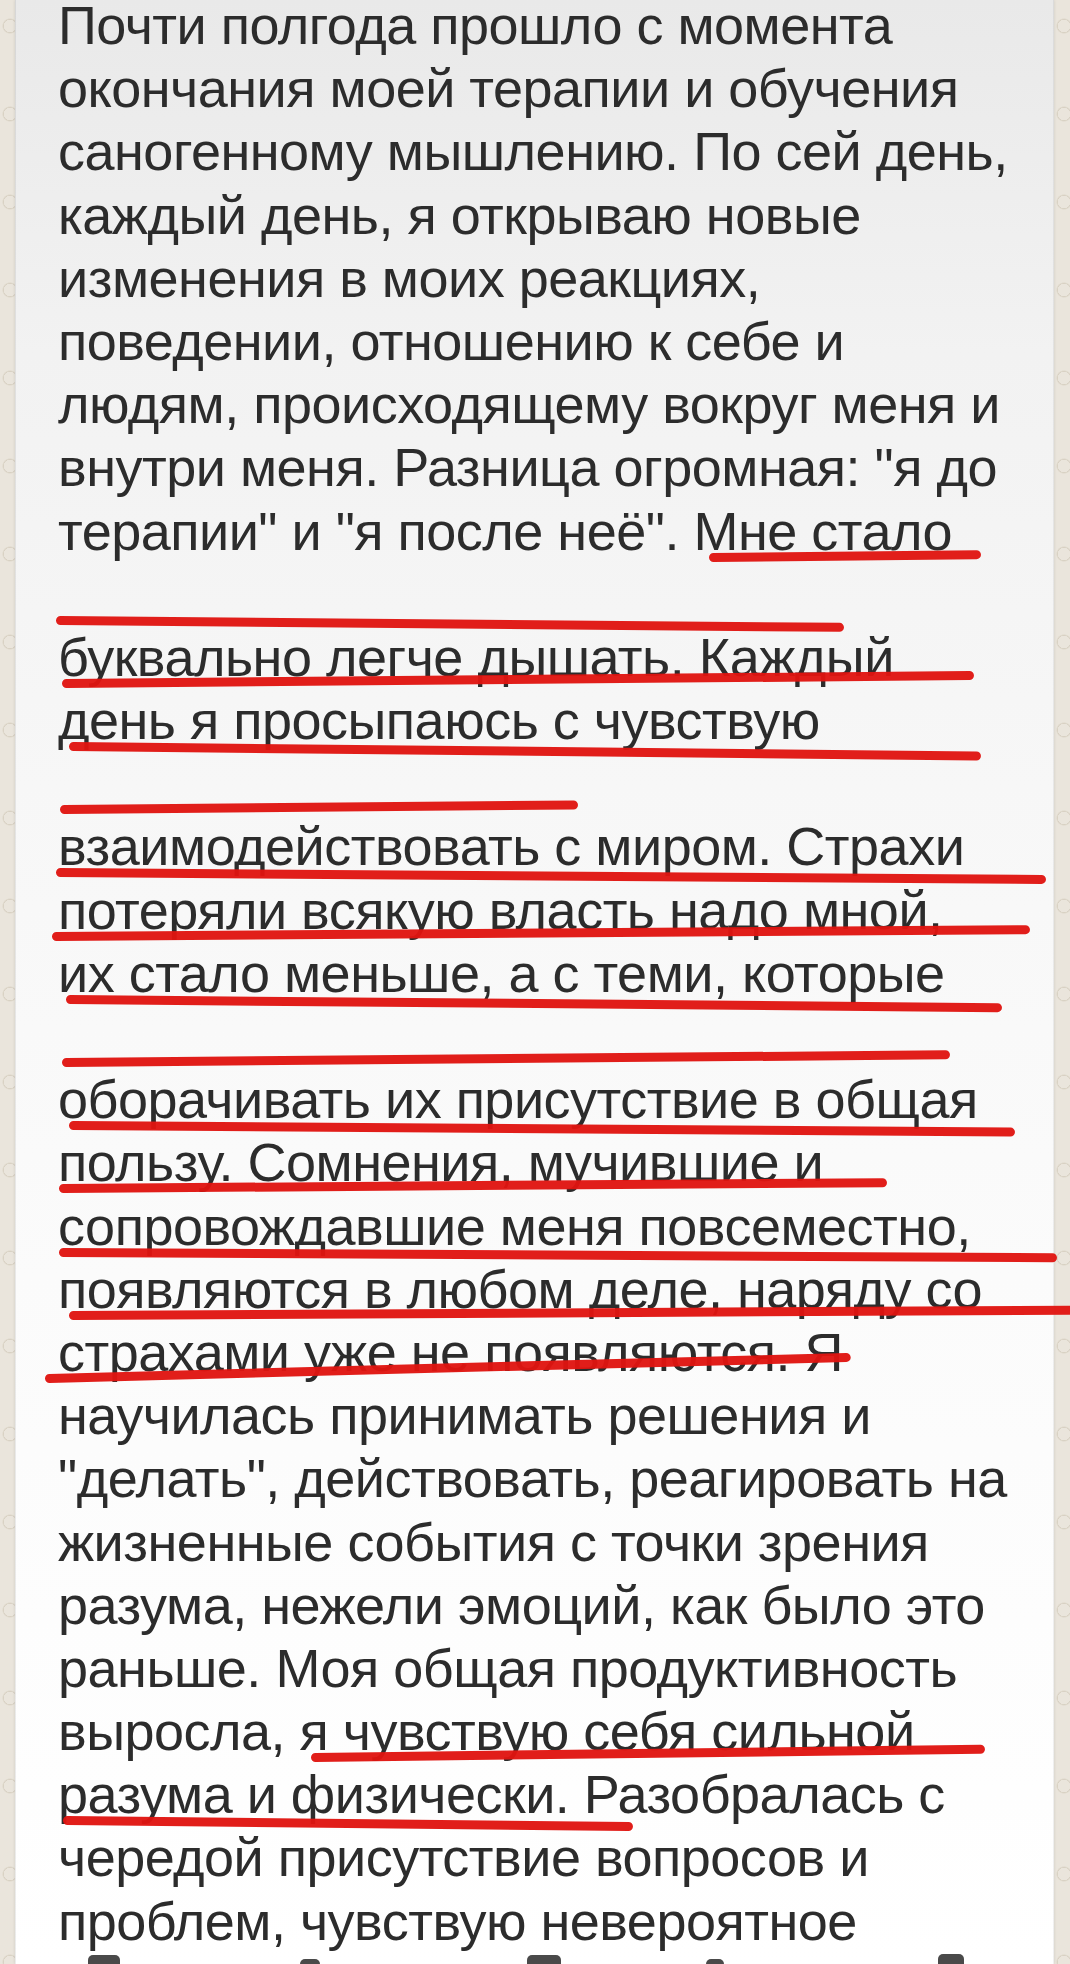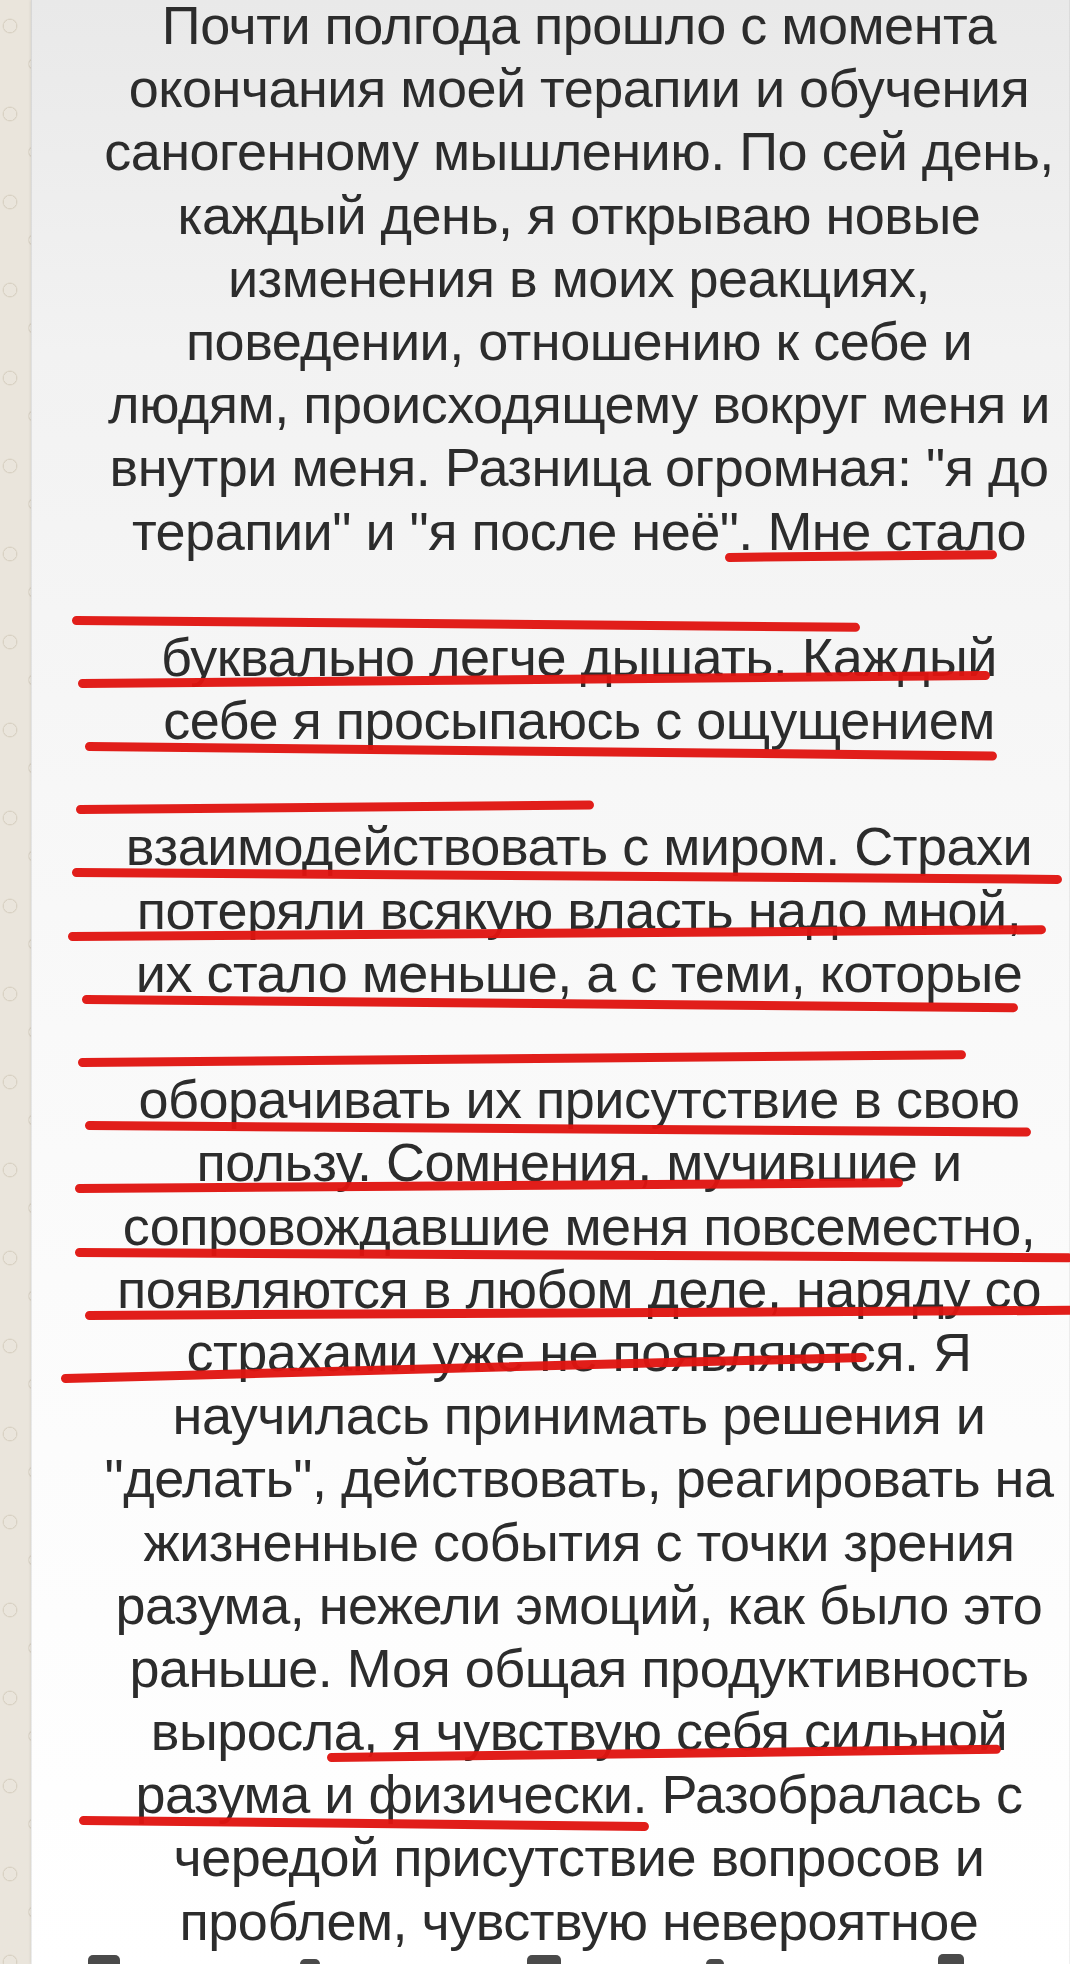--- a/index.html
+++ b/index.html
@@ -17,32 +17,31 @@
     background-image:
       radial-gradient(circle 9px at 10px 26px, transparent 6px, var(--doodle, #d8d1c3) 6.5px, transparent 8px),
       radial-gradient(circle 7px at 34px 64px, transparent 4.5px, var(--doodle, #d8d1c3) 5px, transparent 6.5px),
       radial-gradient(circle 11px at 52px 14px, transparent 8px, var(--doodle, #d8d1c3) 8.5px, transparent 10px);
     background-size: 62px 88px;
   }
   .bubble {
     position: absolute;
     top: 0;
     bottom: 0;
-    left: 31px;
+    left: 15px;
     width: 1037px;
     background: linear-gradient(180deg,
       var(--bubble_top, #e9e9e9) 0%,
       #f2f2f2 18%,
       var(--bubble_mid, #f7f7f7) 40%,
       #fbfbfb 65%,
       var(--bubble_bottom, #ffffff) 100%);
     border-left: 1px solid rgba(0,0,0,0.07);
     border-right: 1px solid rgba(0,0,0,0.06);
     box-shadow: 0 0 3px rgba(0,0,0,0.12);
-    text-align: center;
   }
   .message-text {
     position: absolute;
     top: -6px;
     left: 42px;
     width: 1010px;
     color: var(--text, #2c2c2c);
     font-size: 54px;
     letter-spacing: -0.5px;
     font-weight: 400;
@@ -77,27 +76,27 @@
       <div class="line"><span>окончания моей терапии и обучения</span></div>
       <div class="line"><span>саногенному мышлению. По сей день,</span></div>
       <div class="line"><span>каждый день, я открываю новые</span></div>
       <div class="line"><span>изменения в моих реакциях,</span></div>
       <div class="line"><span>поведении, отношению к себе и</span></div>
       <div class="line"><span>людям, происходящему вокруг меня и</span></div>
       <div class="line"><span>внутри меня. Разница огромная: "я до</span></div>
       <div class="line"><span>терапии" и "я после неё". Мне стало</span><div class="underline" style="left: 651px; width: 272px; transform: rotate(-0.6deg);"></div></div>
       <div class="line"><div class="underline" style="left: -2px; width: 788px; transform: rotate(0.5deg);"></div></div>
       <div class="line"><span>буквально легче дышать. Каждый</span><div class="underline" style="left: 4px; width: 912px; transform: rotate(-0.5deg);"></div></div>
-      <div class="line"><span>себе я просыпаюсь с ощущением</span><div class="underline" style="left: 11px; width: 912px; transform: rotate(0.6deg);"></div></div>
+      <div class="line"><span>день я просыпаюсь с чувствую</span><div class="underline" style="left: 11px; width: 912px; transform: rotate(0.6deg);"></div></div>
       <div class="line"><div class="underline" style="left: 2px; width: 518px; transform: rotate(-0.5deg);"></div></div>
       <div class="line"><span>взаимодействовать с миром. Страхи</span><div class="underline" style="left: -2px; width: 990px; transform: rotate(0.4deg);"></div></div>
       <div class="line"><span>потеряли всякую власть надо мной,</span><div class="underline" style="left: -6px; width: 978px; transform: rotate(-0.4deg);"></div></div>
       <div class="line"><span>их стало меньше, а с теми, которые</span><div class="underline" style="left: 8px; width: 936px; transform: rotate(0.5deg);"></div></div>
       <div class="line"><div class="underline" style="left: 4px; width: 888px; transform: rotate(-0.5deg);"></div></div>
-      <div class="line"><span>оборачивать их присутствие в свою</span><div class="underline" style="left: 11px; width: 946px; transform: rotate(0.4deg);"></div></div>
+      <div class="line"><span>оборачивать их присутствие в общая</span><div class="underline" style="left: 11px; width: 946px; transform: rotate(0.4deg);"></div></div>
       <div class="line"><span>пользу. Сомнения, мучившие и</span><div class="underline" style="left: 1px; width: 828px; transform: rotate(-0.4deg);"></div></div>
       <div class="line"><span>сопровождавшие меня повсеместно,</span><div class="underline" style="left: 1px; width: 998px; transform: rotate(0.3deg);"></div></div>
       <div class="line"><span>появляются в любом деле, наряду со</span><div class="underline" style="left: 11px; width: 1017px; transform: rotate(-0.3deg);"></div></div>
       <div class="line"><span>страхами уже не появляются. Я</span><div class="underline" style="left: -13px; width: 806px; transform: rotate(-1.5deg);"></div></div>
       <div class="line"><span>научилась принимать решения и</span></div>
       <div class="line"><span>"делать", действовать, реагировать на</span></div>
       <div class="line"><span>жизненные события с точки зрения</span></div>
       <div class="line"><span>разума, нежели эмоций, как было это</span></div>
       <div class="line"><span>раньше. Моя общая продуктивность</span></div>
       <div class="line"><span>выросла, я чувствую себя сильной</span><div class="underline" style="left: 253px; width: 674px; transform: rotate(-0.7deg);"></div></div>

